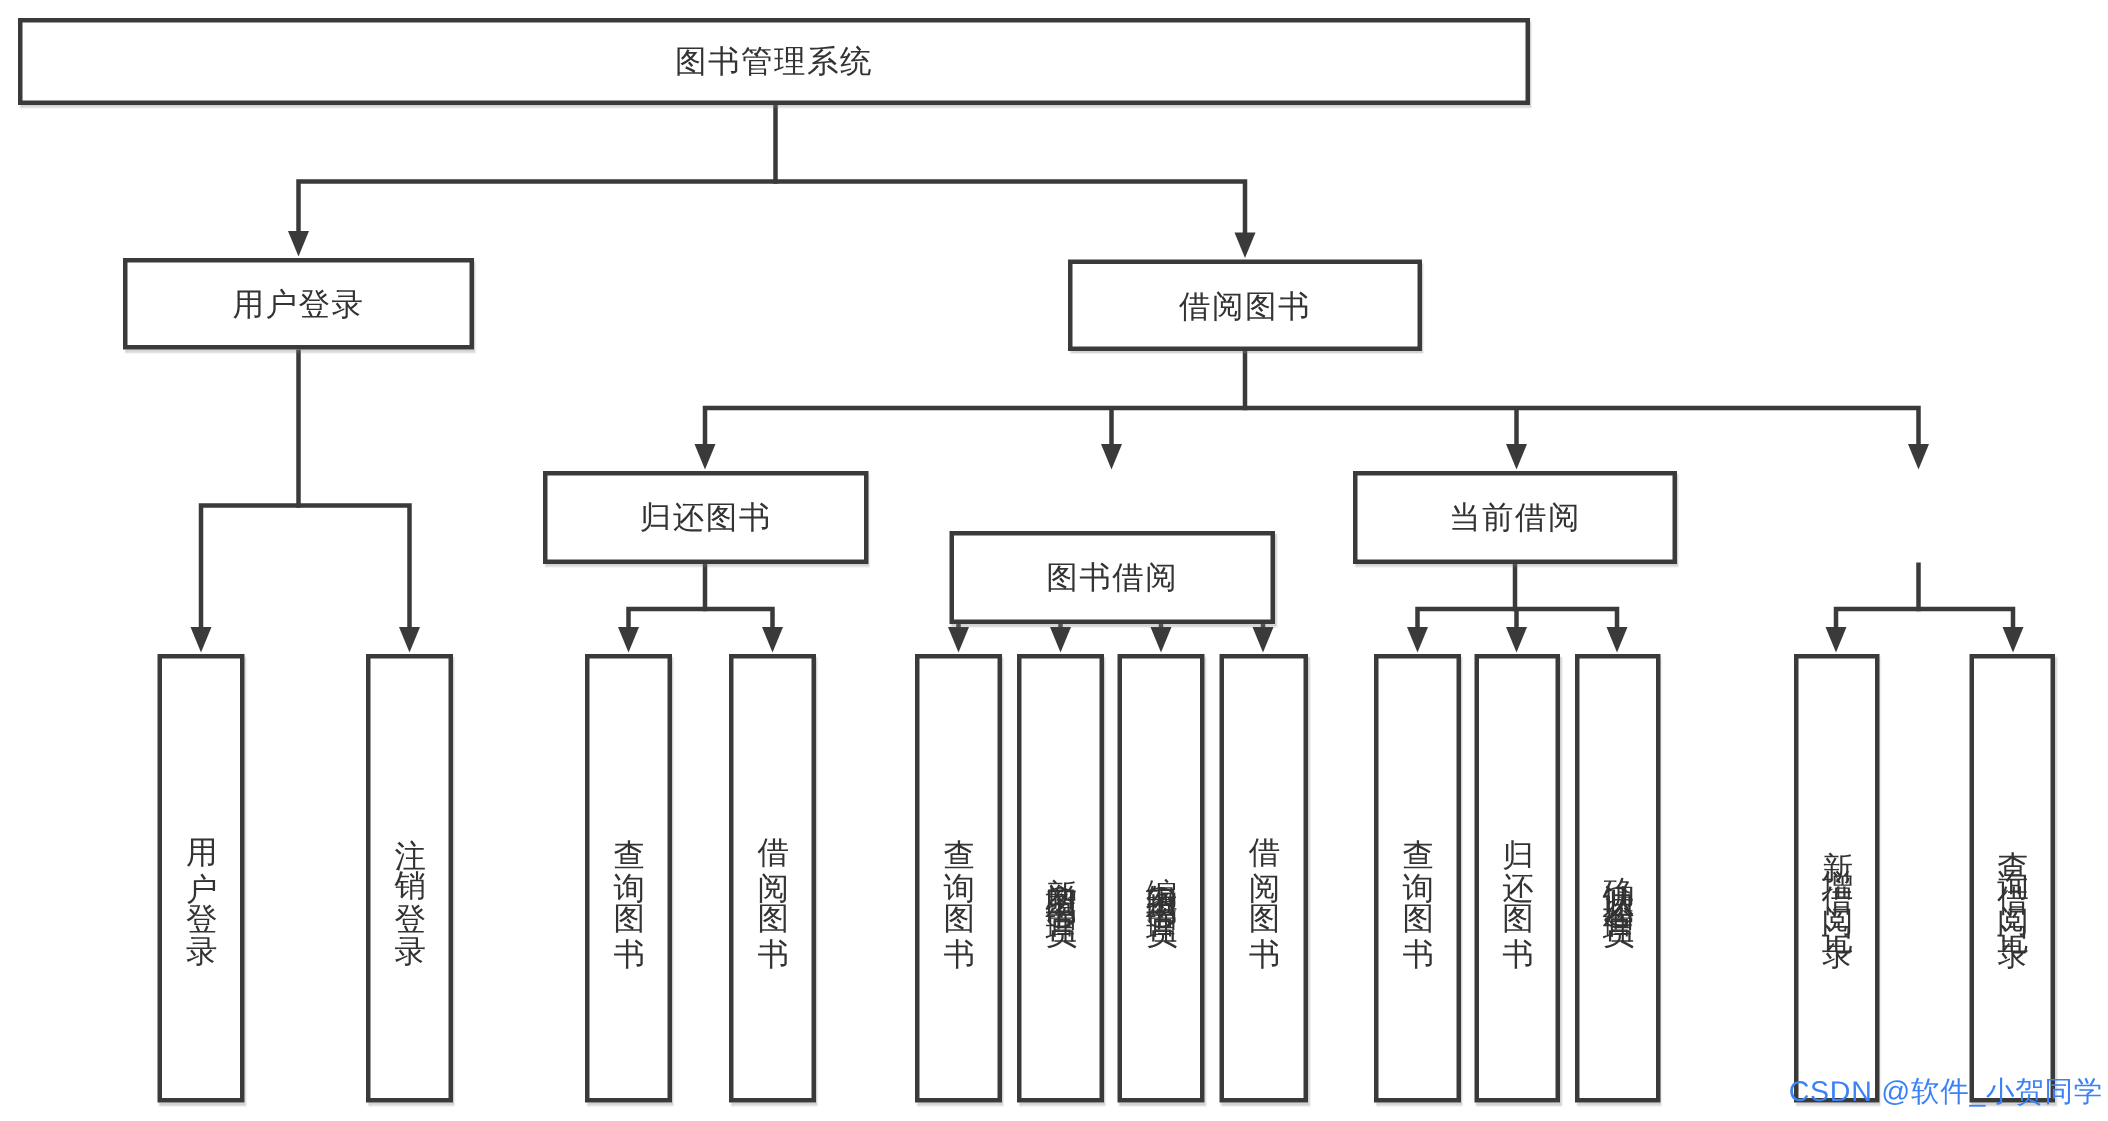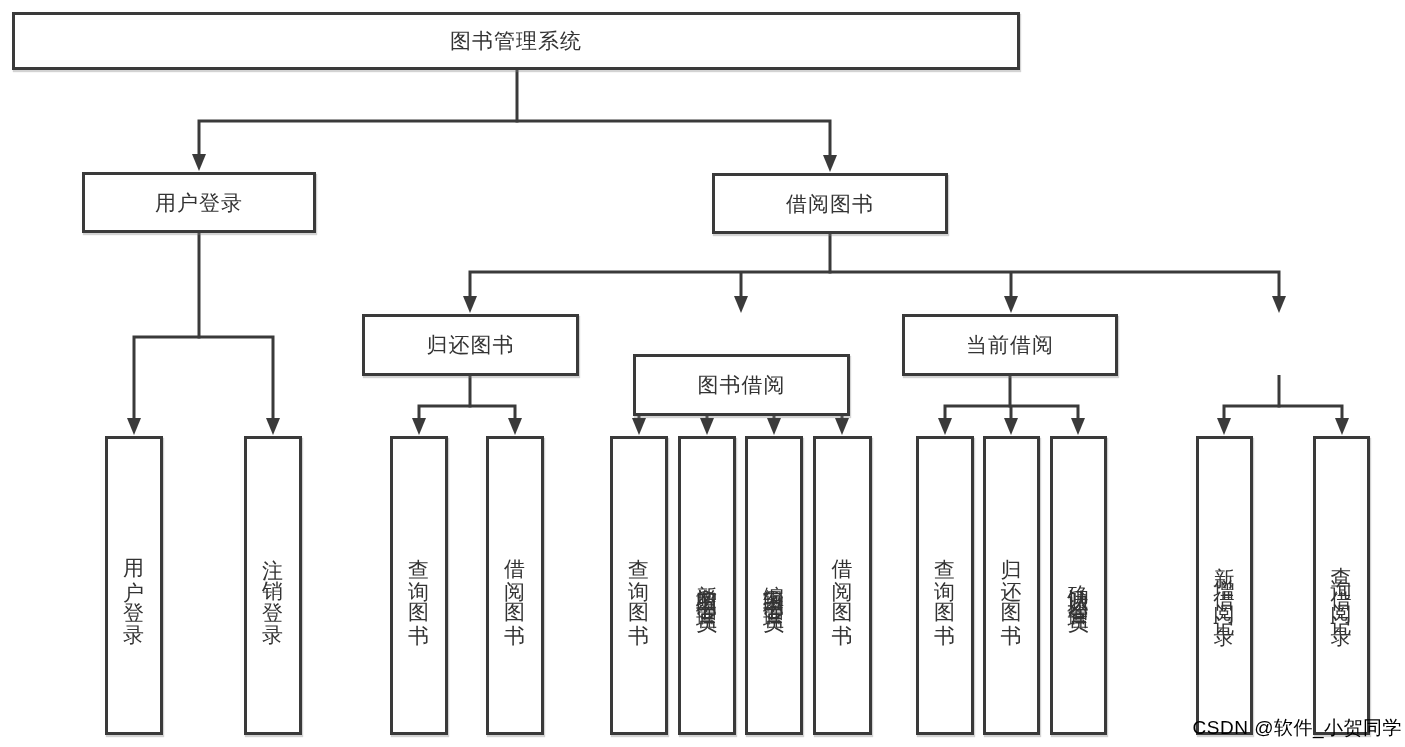--- a/index.html
+++ b/index.html
@@ -17,21 +17,21 @@
   .root-label { font-size:21px; color:#333; letter-spacing:1px; }
   .v-node span {
     writing-mode:vertical-rl; text-orientation:mixed;
     font-size:21px; color:#333; line-height:1;
   }
   .sp4 span { letter-spacing:22px; }
   .sp6 span { letter-spacing:12px; }
   .sp9 span { letter-spacing:4px; }
   .watermark {
     position:absolute; right:3px; bottom:6px;
-    font-size:19px; color:#000000; letter-spacing:0.5px; white-space:nowrap;
+    font-size:19px; color:#3b82f6; letter-spacing:0.5px; white-space:nowrap;
   }
 </style>
 </head>
 <body>
 
 <div id="canvas">
 
   <svg class="connectors" viewBox="0 0 1405 747" xmlns="http://www.w3.org/2000/svg">
     <g stroke="#3a3a3a" stroke-width="3" fill="none">
 

